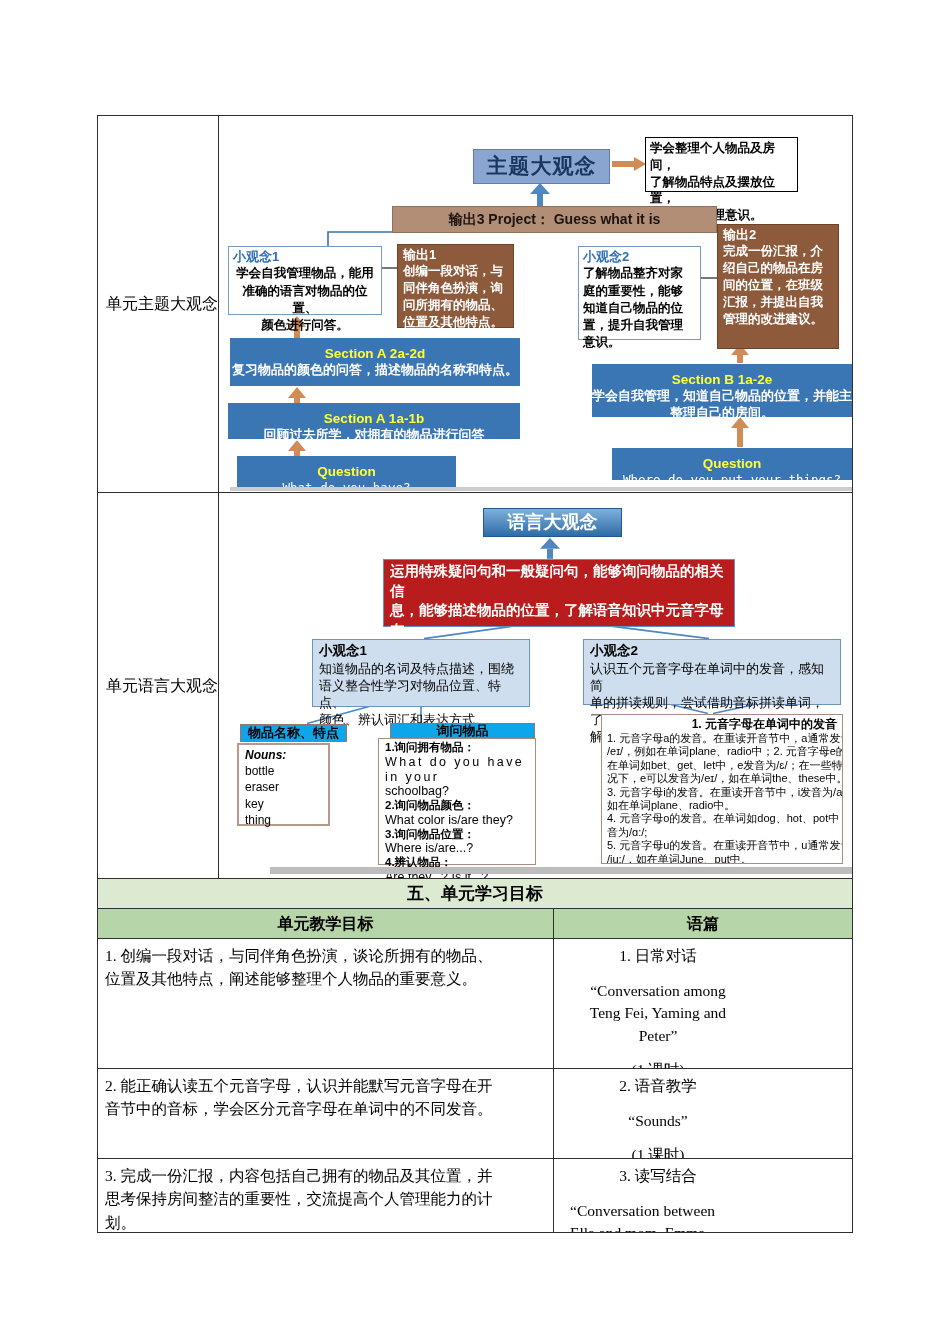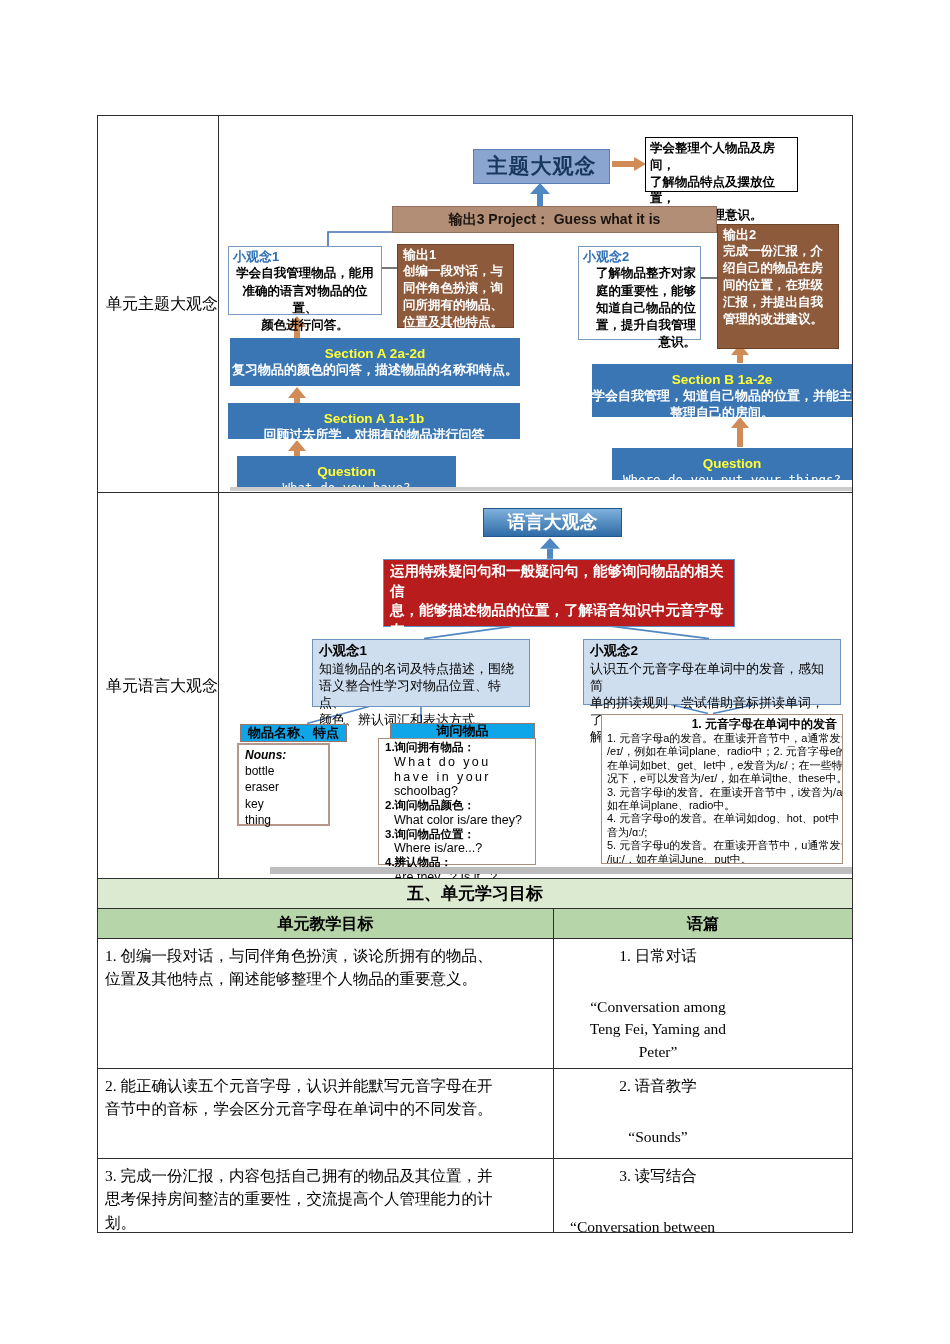--- a/index.html
+++ b/index.html
@@ -20,39 +20,39 @@
   .col-h{text-align:center;font-weight:bold;font-size:16px;line-height:29px;}
   .col1{width:456px;border-right:1px solid #2e2e2e;}
   .col2{flex:1;}
   .row-g1{height:130px;}
   .row-g2{height:90px;}
   .row-g3{height:74px;}
   .obj-cell{width:456px;border-right:1px solid #2e2e2e;padding:5px 6px 4px 7px;
             font-size:15.5px;line-height:1.5;white-space:pre-line;}
   .text-cell{flex:1;padding:5px 100px 4px 10px;text-align:center;font-size:15.5px;overflow:hidden;}
   .tc-label{margin-top:2px;}
-  .tc-quote{margin-top:29px;white-space:pre-line;line-height:1.45;}
+  .tc-quote{margin-top:13px;white-space:pre-line;line-height:1.45;}
   .tc-quote-left{text-align:left;padding-left:6px;}
   .tc-duration{margin-top:13px;}
 
   .abs{position:absolute;box-sizing:border-box;}
   .overlay{position:absolute;left:0;top:0;width:100%;height:100%;}
   .sans{font-family:"Liberation Sans", sans-serif;}
   .pre{white-space:pre-line;}
 
   
   .d1-title{left:254px;top:33px;width:137px;height:35px;background:#8aa6d0;border:1px solid #5c7db3;
             color:#17375e;font-weight:bold;font-size:21px;text-align:center;line-height:32px;letter-spacing:1px;}
   .d1-goal{left:426px;top:21px;width:153px;height:55px;background:#fff;border:1px solid #000;
            font-weight:bold;font-size:12.5px;line-height:1.34;padding:2px 4px;}
   .d1-out3{left:173px;top:90px;width:325px;height:27px;background:#b18e75;border:1px solid #93705a;
            text-align:center;font-weight:bold;font-size:14px;line-height:24px;color:#1c1410;}
   .white-box{background:#fff;border:1px solid #7a99c0;padding:2px 4px;}
   .c-ttl{color:#2e6eb5;font-weight:bold;font-size:13px;line-height:1.25;}
-  .c-bod{font-weight:bold;font-size:12.5px;line-height:1.38;text-align:right;}
+  .c-bod{font-weight:bold;font-size:12.5px;line-height:1.38;}
   .d1-c1{left:9px;top:130px;width:154px;height:69px;}
   .d1-c1 .c-bod{text-align:center;}
   .d1-c2{left:359px;top:130px;width:123px;height:94px;}
   .brown-box{background:#8d5a3c;border:1px solid #6e4226;color:#fff;padding:2px 5px;}
   .o-ttl{font-weight:bold;font-size:13px;line-height:1.25;}
   .o-bod{font-weight:bold;font-size:12.5px;line-height:1.36;}
   .d1-out1{left:178px;top:128px;width:117px;height:84px;}
   .d1-out2{left:498px;top:108px;width:122px;height:125px;}
   .blue-box{background:#3a76b4;color:#fff;text-align:center;padding-top:8px;}
   .sec-ttl{color:#ffff33;font-weight:bold;font-size:13.5px;line-height:1.2;}
@@ -76,21 +76,21 @@
   .d2-c1{left:93px;top:146px;width:218px;height:68px;}
   .d2-c2{left:364px;top:146px;width:258px;height:66px;}
   .tan-hdr{background:#0ea5e9;border:1px solid #97756a;text-align:center;font-weight:bold;font-size:13px;}
   .d2-hdr1{left:21px;top:231px;width:107px;height:18px;line-height:16px;}
   .d2-hdr2{left:171px;top:230px;width:145px;height:16px;line-height:14px;}
   .d2-nouns{left:18px;top:250px;width:93px;height:83px;background:#fff;border:2px solid #b5988a;
             padding:2px 6px;font-size:12px;line-height:1.35;}
   .nouns-label{font-weight:bold;font-style:italic;}
   .d2-ask{left:159px;top:245px;width:158px;height:127px;background:#fff;border:1px solid #a98d80;padding:2px 6px;}
   .ask-label{font-family:"Liberation Sans", sans-serif;font-weight:bold;font-size:11.5px;line-height:1.2;}
-  .ask-example{font-size:12.5px;line-height:1.18;white-space:pre-line;margin-left:9px;}
+  .ask-example{font-size:12.5px;line-height:1.18;white-space:pre-line;}
   .ask-spread{letter-spacing:2.4px;}
   .d2-phon{left:382px;top:221px;width:242px;height:150px;background:#fff;border:1.5px solid #a98d80;
            padding:2px 5px;overflow:hidden;}
   .phon-title{font-weight:bold;font-size:12px;line-height:1.25;text-align:right;}
   .phon-body{font-size:11px;line-height:1.22;white-space:pre;}
   .d2-shadow{left:51px;top:374px;width:582px;height:7px;background:#bdbdbd;}
 </style>
 </head>
 <body>
 

